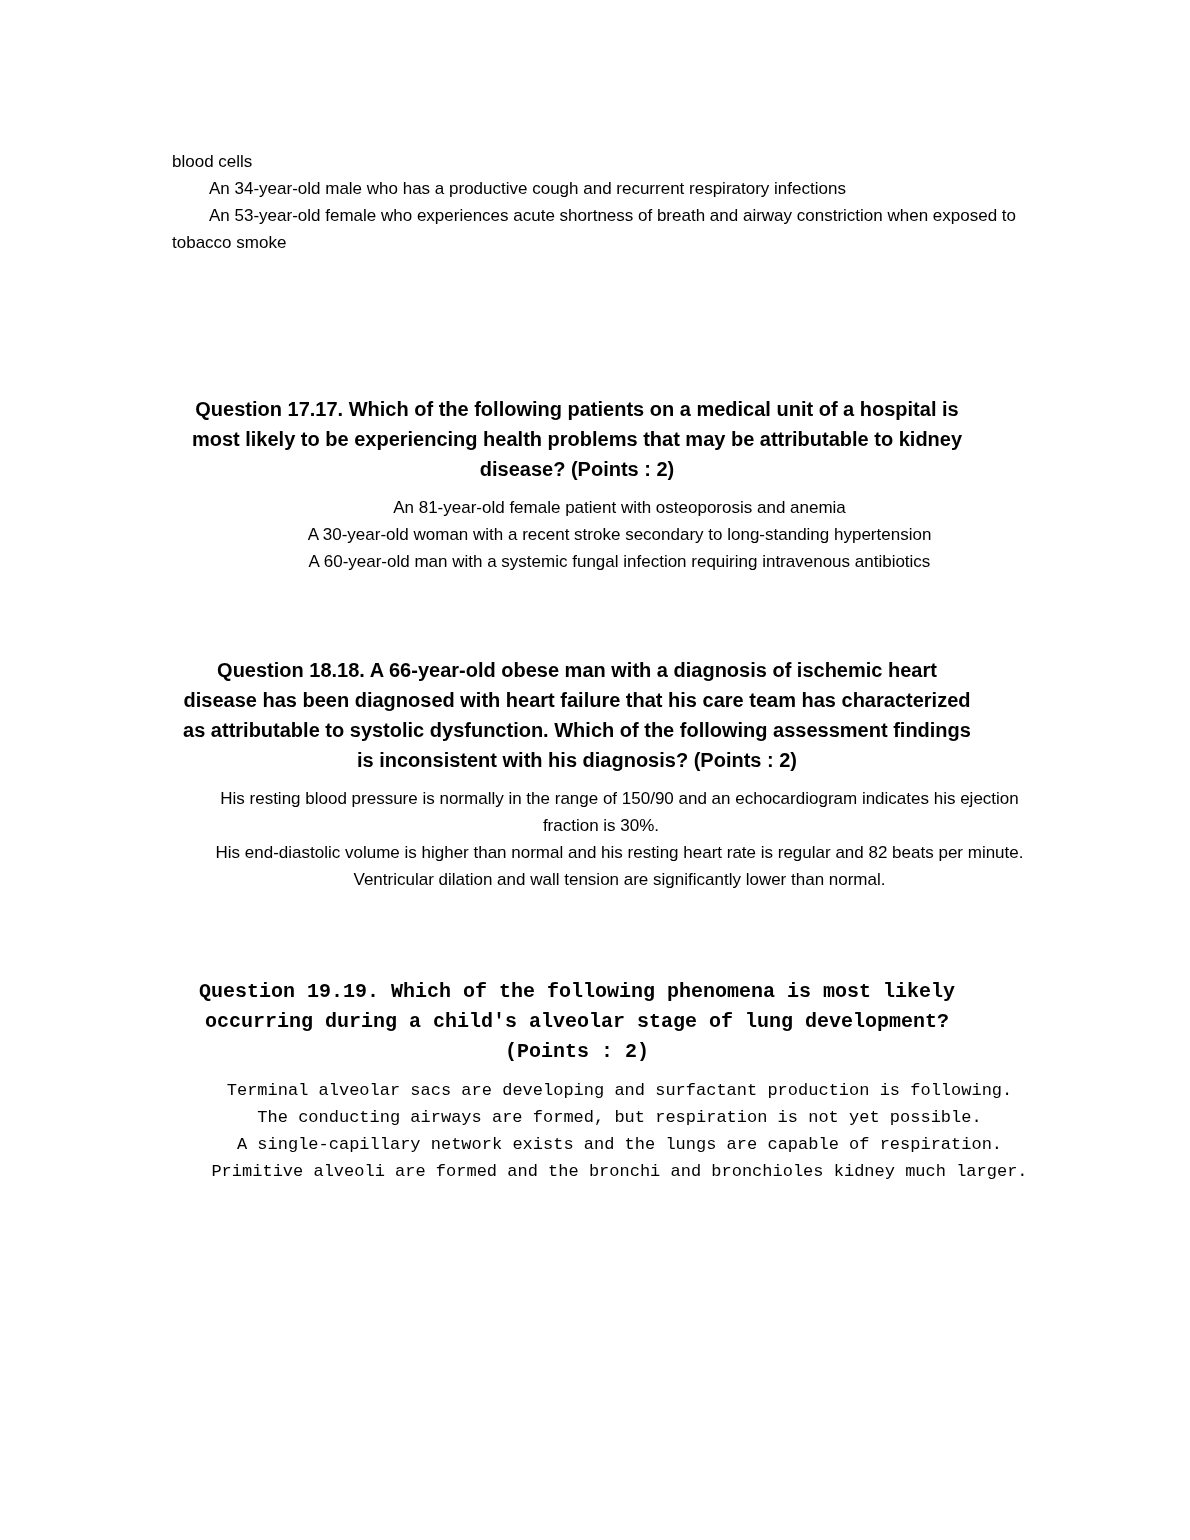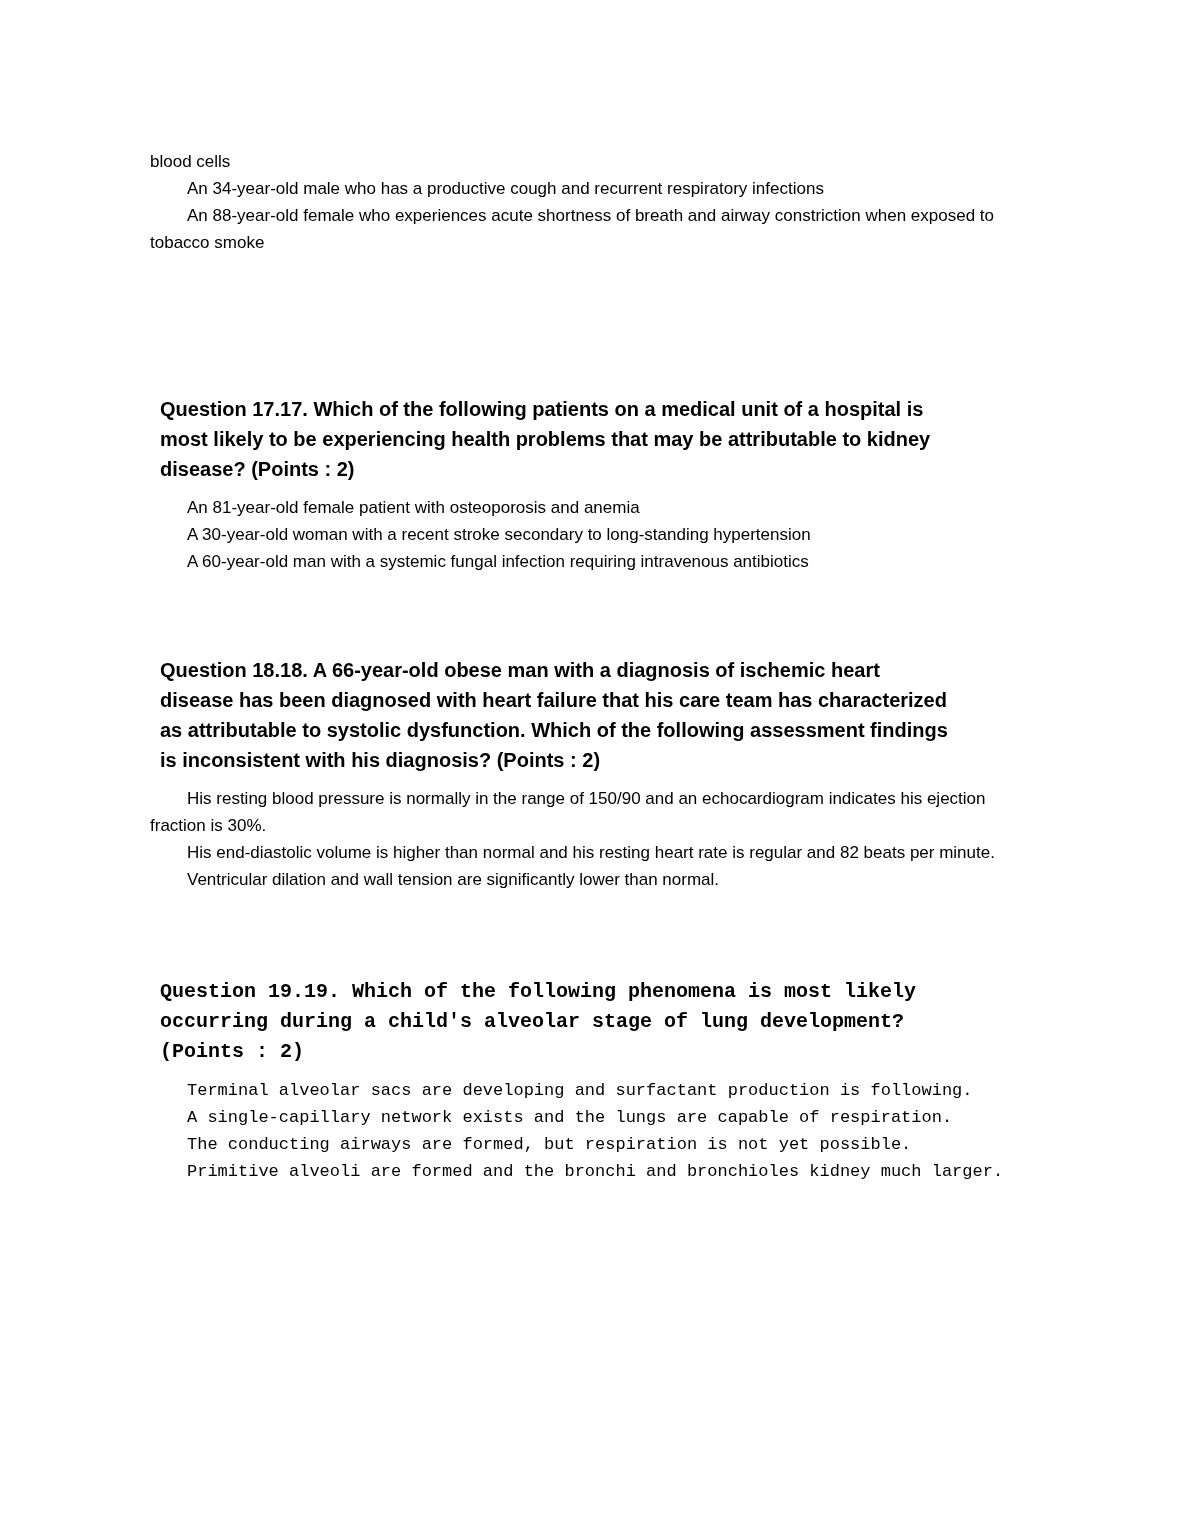--- a/index.html
+++ b/index.html
@@ -11,40 +11,42 @@
     position: relative;
     width: 1190px;
     height: 1540px;
     margin: 0 auto;
     background: #ffffff;
     color: #000000;
     font-family: "Liberation Sans", sans-serif;
     overflow: hidden;
     box-sizing: border-box;
     padding-top: 148px;
+    padding-left: 22px;
   }
   .content {
     margin-left: 150px;
     width: 865px;
   }
   .fragment p,
   .options p {
     margin: 0;
     font-size: 17px;
     line-height: 27px;
     max-width: 858px;
   }
   .cont-line {
     text-indent: 0;
   }
   .option {
     text-indent: 37px;
   }
   .question {
     margin: 0;
+    text-align: center;
   }
   .q-heading {
     font-size: 20px;
     font-weight: bold;
     line-height: 30px;
     margin: 0 0 10px 10px;
     max-width: 790px;
   }
   .q17 { margin-top: 138px; }
   .q18 { margin-top: 80px; }
@@ -52,21 +54,21 @@
 </style>
 </head>
 <body>
 
 <div class="page">
   <div class="content">
 
     <div class="fragment">
       <p class="cont-line">blood cells</p>
       <p class="option">An 34-year-old male who has a productive cough and recurrent respiratory infections</p>
-      <p class="option">An 88-year-old female who experiences acute shortness of breath and airway constriction when exposed to tobacco smoke</p>
+      <p class="option">An 53-year-old female who experiences acute shortness of breath and airway constriction when exposed to tobacco smoke</p>
     </div>
 
     <section class="question q17">
       <h2 class="q-heading">Question 17.17. Which of the following patients on a medical unit of a hospital is most likely to be experiencing health problems that may be attributable to kidney disease? (Points : 2)</h2>
       <div class="options">
         <p class="option">An 81-year-old female patient with osteoporosis and anemia</p>
         <p class="option">A 30-year-old woman with a recent stroke secondary to long-standing hypertension</p>
         <p class="option">A 60-year-old man with a systemic fungal infection requiring intravenous antibiotics</p>
       </div>
     </section>
@@ -77,20 +79,20 @@
         <p class="option">His resting blood pressure is normally in the range of 150/90 and an echocardiogram indicates his ejection fraction is 30%.</p>
         <p class="option">His end-diastolic volume is higher than normal and his resting heart rate is regular and 82 beats per minute.</p>
         <p class="option">Ventricular dilation and wall tension are significantly lower than normal.</p>
       </div>
     </section>
 
     <section class="question q19">
       <h2 class="q-heading">Question 19.19. Which of the following phenomena is most likely occurring during a child's alveolar stage of lung development? (Points : 2)</h2>
       <div class="options">
         <p class="option">Terminal alveolar sacs are developing and surfactant production is following.</p>
+        <p class="option">The conducting airways are formed, but respiration is not yet possible.</p>
         <p class="option">A single-capillary network exists and the lungs are capable of respiration.</p>
-        <p class="option">The conducting airways are formed, but respiration is not yet possible.</p>
         <p class="option">Primitive alveoli are formed and the bronchi and bronchioles kidney much larger.</p>
       </div>
     </section>
 
   </div>
 </div>
 
 </body></html>

